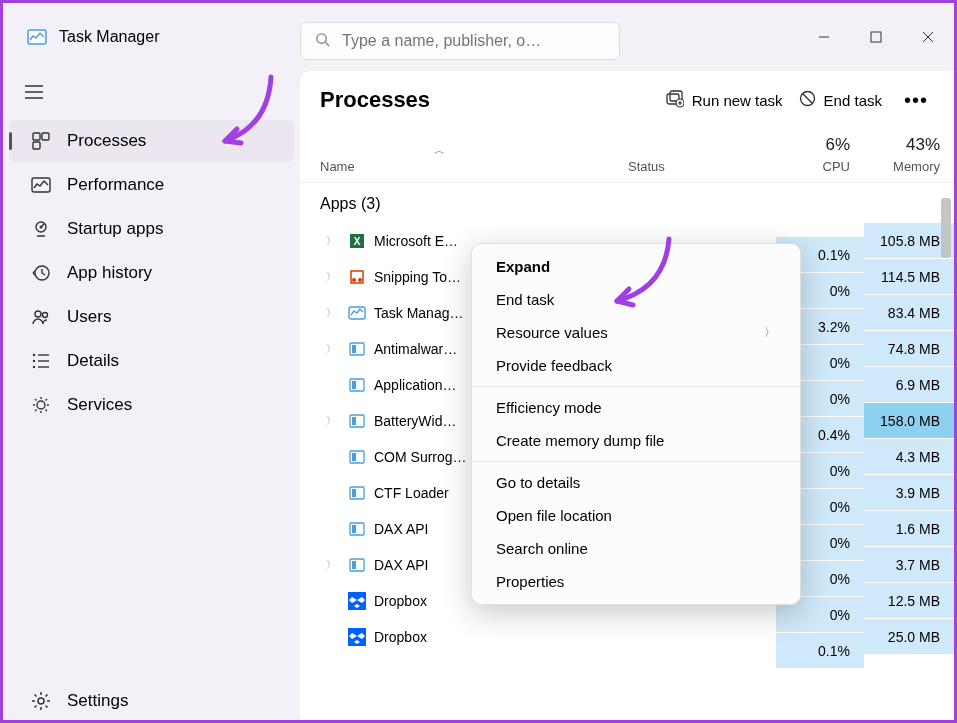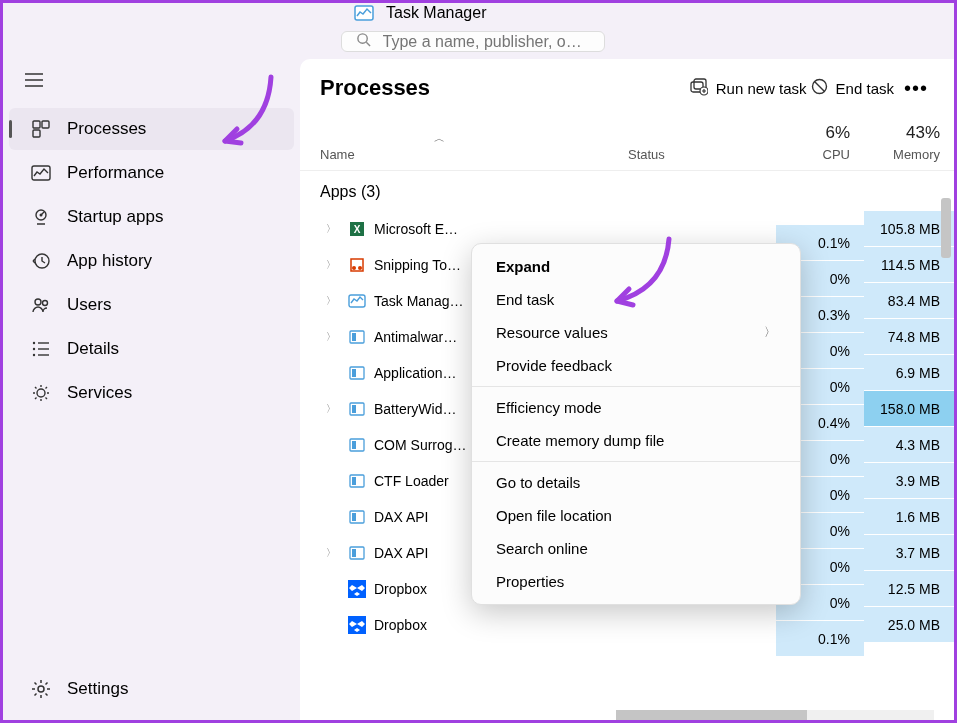--- a/index.html
+++ b/index.html
@@ -1,36 +1,36 @@
 <!DOCTYPE html>
 <html><head>
 <meta charset="utf-8">
 <style>
 * { box-sizing: border-box; margin: 0; padding: 0; font-family: 'Segoe UI', sans-serif; }
 body { width: 957px; height: 723px; border: 3px solid #a040e0; background: #f4f0f8; overflow: hidden; position: relative; }
-.topbar { display: flex; align-items: center; height: 56px; flex-direction: column; }
+.topbar { display: flex; align-items: center; height: 68px; }
 .app-title-area { display: flex; align-items: center; gap: 12px; width: 297px; padding-left: 24px; }
 .app-icon { width: 20px; height: 20px; }
 .app-title { font-size: 16px; font-weight: 500; }
 .search-box { flex: 1; margin: 8px 12px 0 0; max-width: 320px; background: #fdfdfd; border: 1px solid #ddd; border-radius: 6px; height: 38px; display: flex; align-items: center; padding: 0 14px; gap: 12px; }
 .search-box input { border: none; outline: none; font-size: 16px; color: #737373; background: transparent; width: 100%; }
 .window-controls { margin-left: auto; display: flex; }
 .window-controls .wc { width: 52px; height: 40px; display: flex; align-items: center; justify-content: center; font-size: 14px; cursor: pointer; }
 .layout { display: flex; height: calc(100% - 56px); }
 .sidebar { width: 297px; background: #f4f0f8; padding-top: 4px; display: flex; flex-direction: column; }
 .hamburger { padding: 8px 22px 14px 22px; cursor: pointer; font-size: 18px; }
 .sidebar-item { display: flex; align-items: center; gap: 16px; padding: 11px 22px; font-size: 17px; cursor: pointer; border-radius: 6px; margin: 2px 6px; position: relative; }
 .sidebar-item.active { background: #ebe6f0; }
 .sidebar-item.active::before { content: ''; position: absolute; left: 0; top: 12px; bottom: 12px; width: 3px; background: #555; border-radius: 2px; }
 .sidebar-item .si-icon { width: 20px; height: 20px; display: flex; align-items: center; justify-content: center; }
 .sidebar-footer { margin-top: auto; margin-bottom: 8px; }
 .main { flex: 1; background: #fff; border-radius: 10px 0 0 0; display: flex; flex-direction: column; overflow: hidden; position: relative; }
 .main-header { display: flex; align-items: center; padding: 16px 20px 14px 20px; gap: 18px; }
 .main-header h1 { font-size: 22px; font-weight: 600; }
-.main-actions { margin-left: auto; display: flex; gap: 4px; align-items: center; }
+.main-actions { margin-left: auto; display: flex; gap: 16px; align-items: center; }
 .action-btn { display: flex; align-items: center; gap: 8px; font-size: 15px; cursor: pointer; background: transparent; border: none; }
 .more-btn { font-size: 20px; letter-spacing: 1px; cursor: pointer; padding: 0 6px; }
 .col-headers { display: flex; align-items: flex-end; border-bottom: 1px solid #eee; padding: 8px 0 8px 20px; font-size: 13px; color: #555; }
 .col-name { flex: 1; position: relative; }
 .sort-caret { position: absolute; left: 114px; top: -16px; font-size: 11px; color: #666; }
 .col-status { width: 148px; }
 .col-cpu { width: 88px; text-align: right; padding-right: 14px; }
 .col-mem { width: 90px; text-align: right; padding-right: 14px; }
 .col-pct { font-size: 17px; color: #222; margin-bottom: 4px; }
 .process-list { flex: 1; overflow-y: auto; }
@@ -264,21 +264,21 @@
         <div class="row">
           <div class="cell-name">
             <span class="expander">〉</span>
             <span class="proc-icon"><svg viewBox="0 0 18 18">
                 <rect x="1" y="3" width="16" height="12" rx="2" fill="#fff" stroke="#4a9edb" stroke-width="1.4"></rect>
                 <path d="M3 11 L6 7 L9 9 L12 5 L15 8" stroke="#4a9edb" stroke-width="1.4" fill="none"></path>
               </svg></span>
             <span>Task Manag…</span>
           </div>
           <div class="cell-status"></div>
-          <div class="cell-cpu">0.3%</div>
+          <div class="cell-cpu">3.2%</div>
           <div class="cell-mem">83.4 MB</div>
         </div>
         <div class="row">
           <div class="cell-name">
             <span class="expander">〉</span>
             <span class="proc-icon"><svg viewBox="0 0 18 18">
                 <rect x="2" y="3" width="14" height="12" rx="1" fill="#fff" stroke="#4a9edb" stroke-width="1.3"></rect>
                 <rect x="4" y="5" width="4" height="8" fill="#4a9edb"></rect>
               </svg></span>
             <span>Antimalwar…</span>

